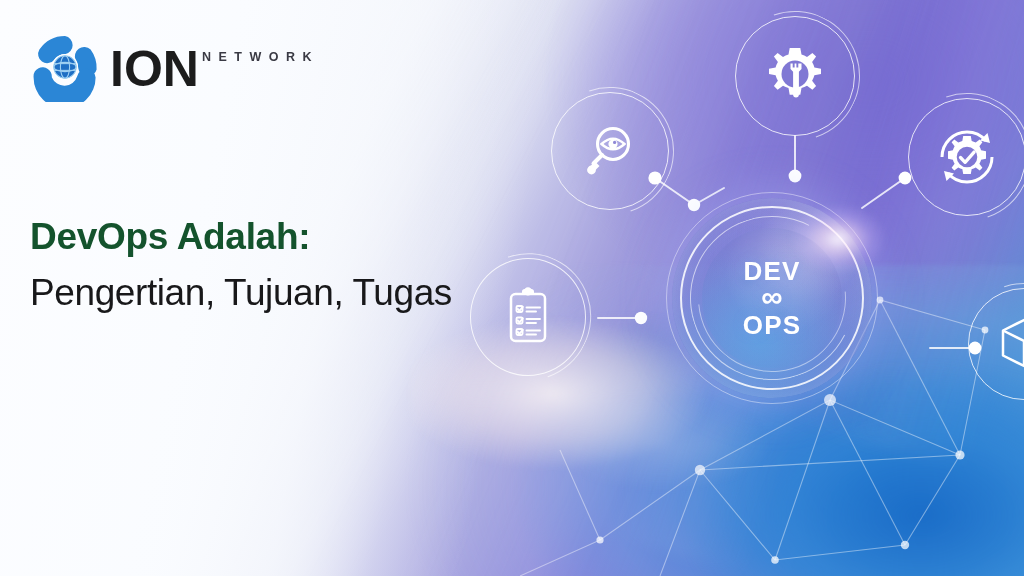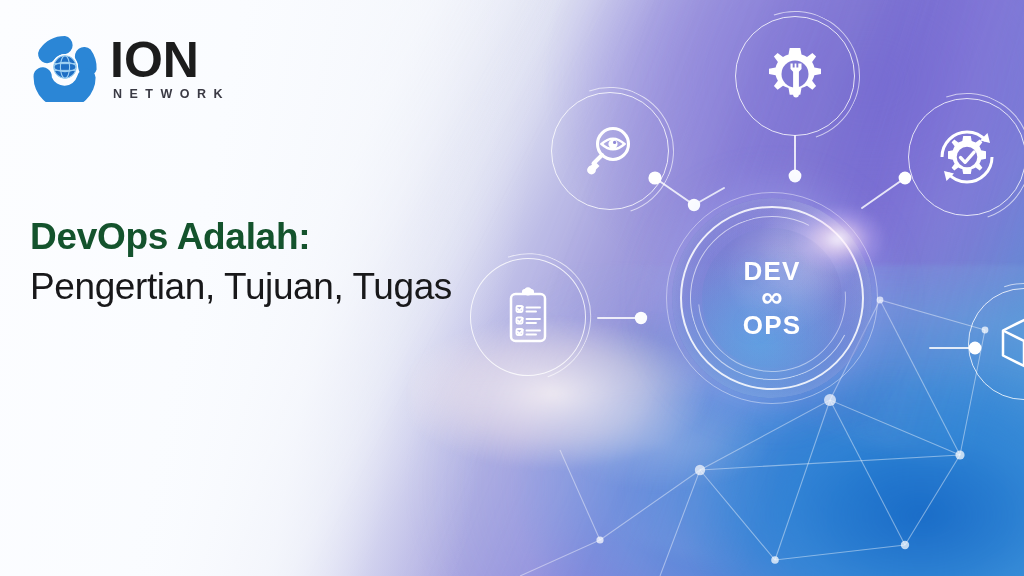--- a/index.html
+++ b/index.html
@@ -94,39 +94,39 @@
       radial-gradient(ellipse 52% 46% at 34% 36%, rgba(255,248,245,0.80) 0%, rgba(253,240,236,0.42) 42%, rgba(255,255,255,0) 72%),
       radial-gradient(ellipse 40% 30% at 52% 22%, rgba(140,150,200,0.30) 0%, rgba(255,255,255,0) 70%),
       radial-gradient(ellipse 36% 28% at 60% 58%, rgba(190,205,235,0.34) 0%, rgba(255,255,255,0) 72%);
     filter:blur(3px); pointer-events:none;
   }
   .net-svg, .fx-svg { position:absolute; inset:0; width:1024px; height:576px; pointer-events:none; }
 
   
   .logo { position:absolute; left:30px; top:32px; display:flex; align-items:center; gap:10px; }
   .logo-mark { width:70px; height:70px; flex:none; }
-  .logo-words { display:flex; flex-direction:column; line-height:1; padding-top:4px; }
+  .logo-words { display:flex; flex-direction:row; line-height:1; padding-top:4px; }
   .logo-ion {
     font-size:50px; font-weight:bold; color:#1c1c1c;
     letter-spacing:0px; line-height:0.92;
   }
   .logo-network {
     font-size:12.5px; font-weight:bold; color:#3a3a44;
     letter-spacing:7.5px; margin-top:5px; margin-left:3px;
   }
 
   
   .headline { position:absolute; left:30px; top:214px; width:430px; }
   .h-line1 {
     font-size:37px; font-weight:bold; color:#14532d;
     letter-spacing:-0.3px; line-height:1.26;
   }
   .h-line2 {
     font-size:37px; font-weight:normal; color:#18181a;
-    letter-spacing:-0.4px; line-height:1.30; margin-top:2px;
+    letter-spacing:-0.4px; line-height:1.30; margin-top:8px;
   }
 
   
   .node { position:absolute; border-radius:50%; }
   .ring {
     position:absolute; inset:0; border-radius:50%;
     border:1.4px solid rgba(255,255,255,0.80);
   }
   .ring-dash {
     position:absolute; inset:-5px; border-radius:50%;

